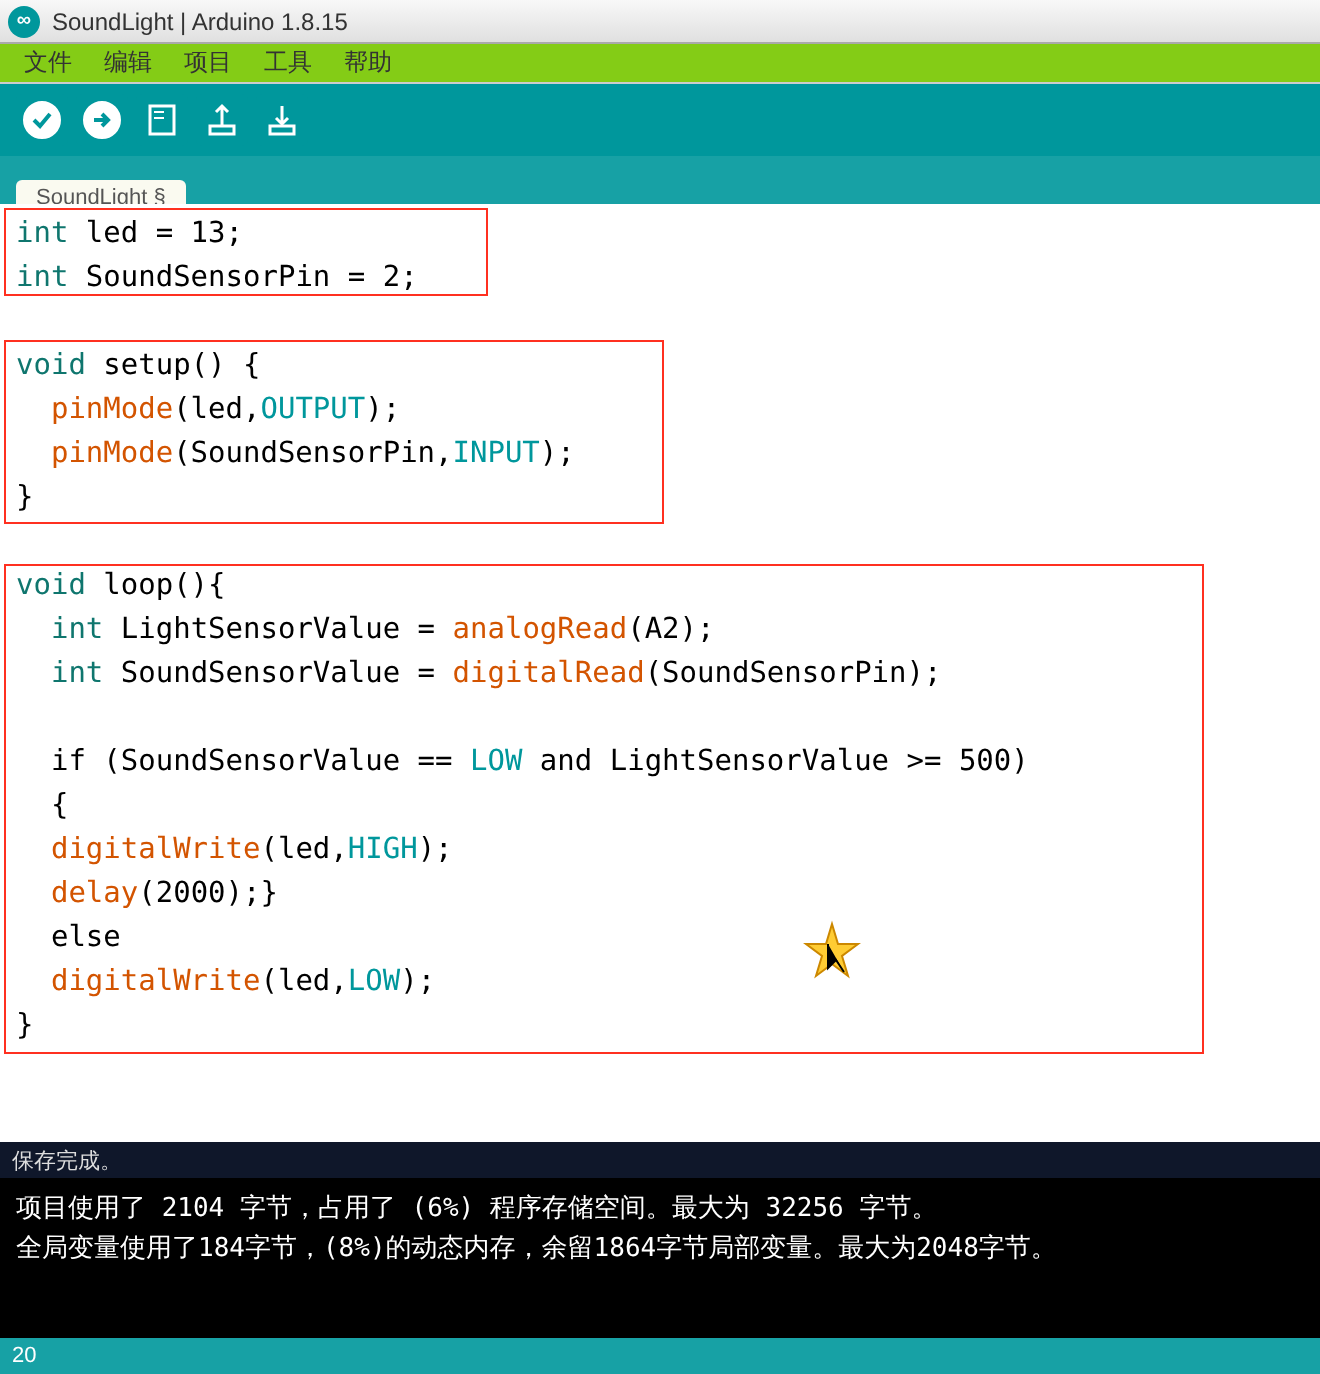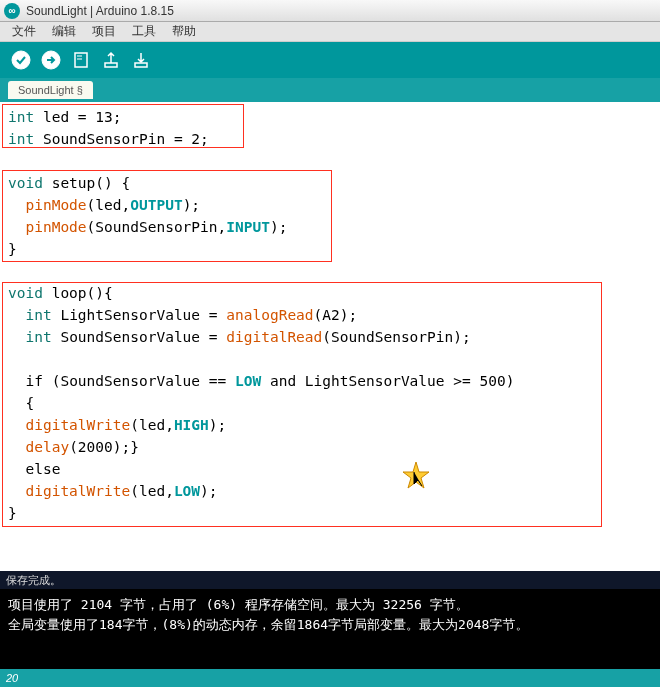--- a/index.html
+++ b/index.html
@@ -29,21 +29,21 @@
       margin-right: 6px;
       display: inline-flex;
       align-items: center;
       justify-content: center;
       color: white;
       font-size: 10px;
       font-weight: bold;
     }
     .title-text { font-size: 12px; color: #333; }
     .menubar {
-      background: #e5e5e5;
+      background: #84cc16;
       height: 20px;
       display: flex;
       align-items: center;
       padding: 0 4px;
       border-bottom: 1px solid #ccc;
     }
     .menu-item {
       padding: 2px 8px;
       font-size: 12px;
       cursor: pointer;
@@ -67,22 +67,22 @@
       display: flex;
       align-items: center;
       justify-content: center;
       color: #0d6b6e;
     }
     .tool-btn svg { fill: white; stroke: white; }
     .tabbar {
       background: #17a1a5;
       height: 24px;
       display: flex;
-      align-items: center;
-      padding: 0 8px;
+      align-items: flex-start;
+      padding: 12px 8px;
     }
     .tab {
       background: #fafaf0;
       padding: 3px 10px;
       font-size: 11px;
       border-top-left-radius: 3px;
       border-top-right-radius: 3px;
       cursor: pointer;
       color: #555;
     }
@@ -94,21 +94,21 @@
       font-size: 14.5px;
       line-height: 22px;
       color: #000;
       position: relative;
       overflow: hidden;
     }
     .code-line { white-space: pre; }
     .kw-type { color: #0f766e; }
     .kw-setup { color: #000000; }
     .kw-func { color: #d35400; }
-    .kw-const { color: #00979c; font-weight: bold; }
+    .kw-const { color: #00979c; }
     .redbox {
       position: absolute;
       border: 1px solid #ff3020;
       pointer-events: none;
     }
     .cursor-spark {
       position: absolute;
       left: 400px;
       top: 358px;
       pointer-events: none;
@@ -130,21 +130,20 @@
       height: 80px;
     }
     .footer {
       background: #17a1a5;
       height: 18px;
       color: #fff;
       font-size: 11px;
       padding: 2px 6px;
       display: flex;
       align-items: center;
-      font-style: italic;
     }
   </style>
 </head>
 <body>
 
 <div class="titlebar">
   <span class="app-icon">∞</span>
   <span class="title-text">SoundLight | Arduino 1.8.15</span>
 </div>
 

